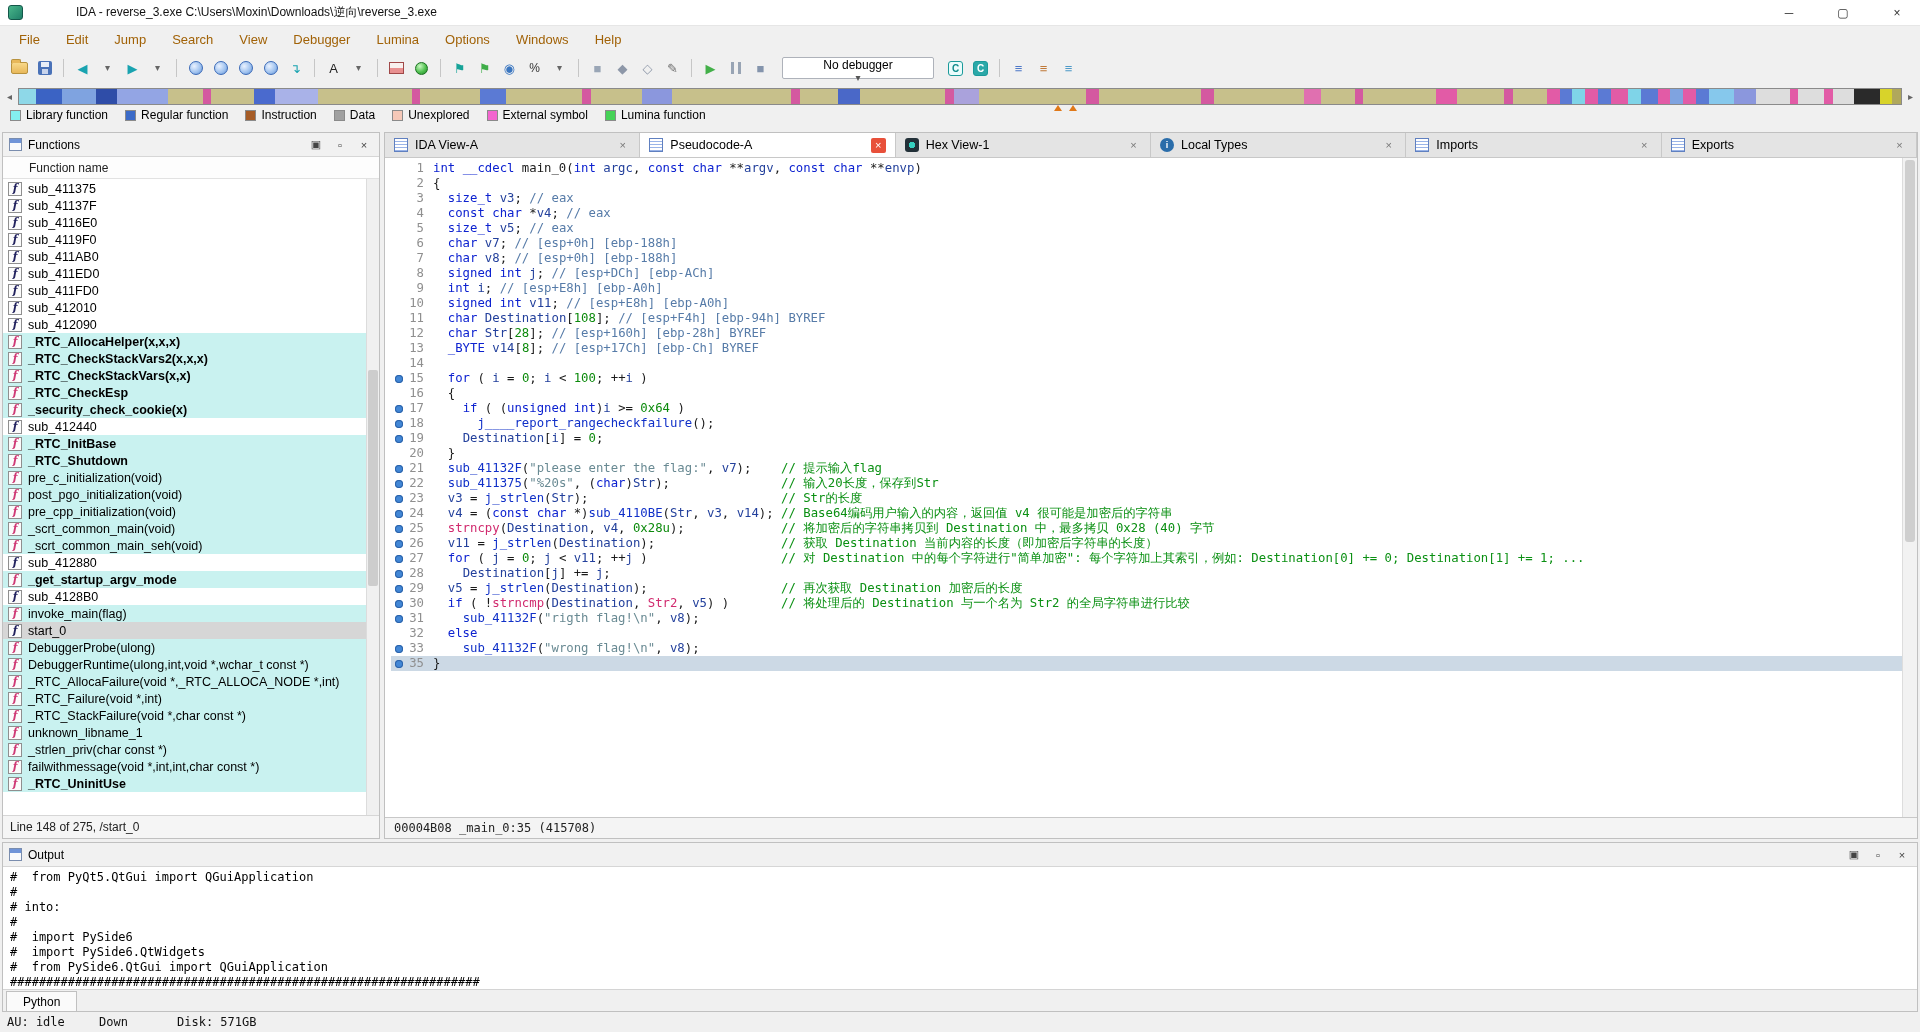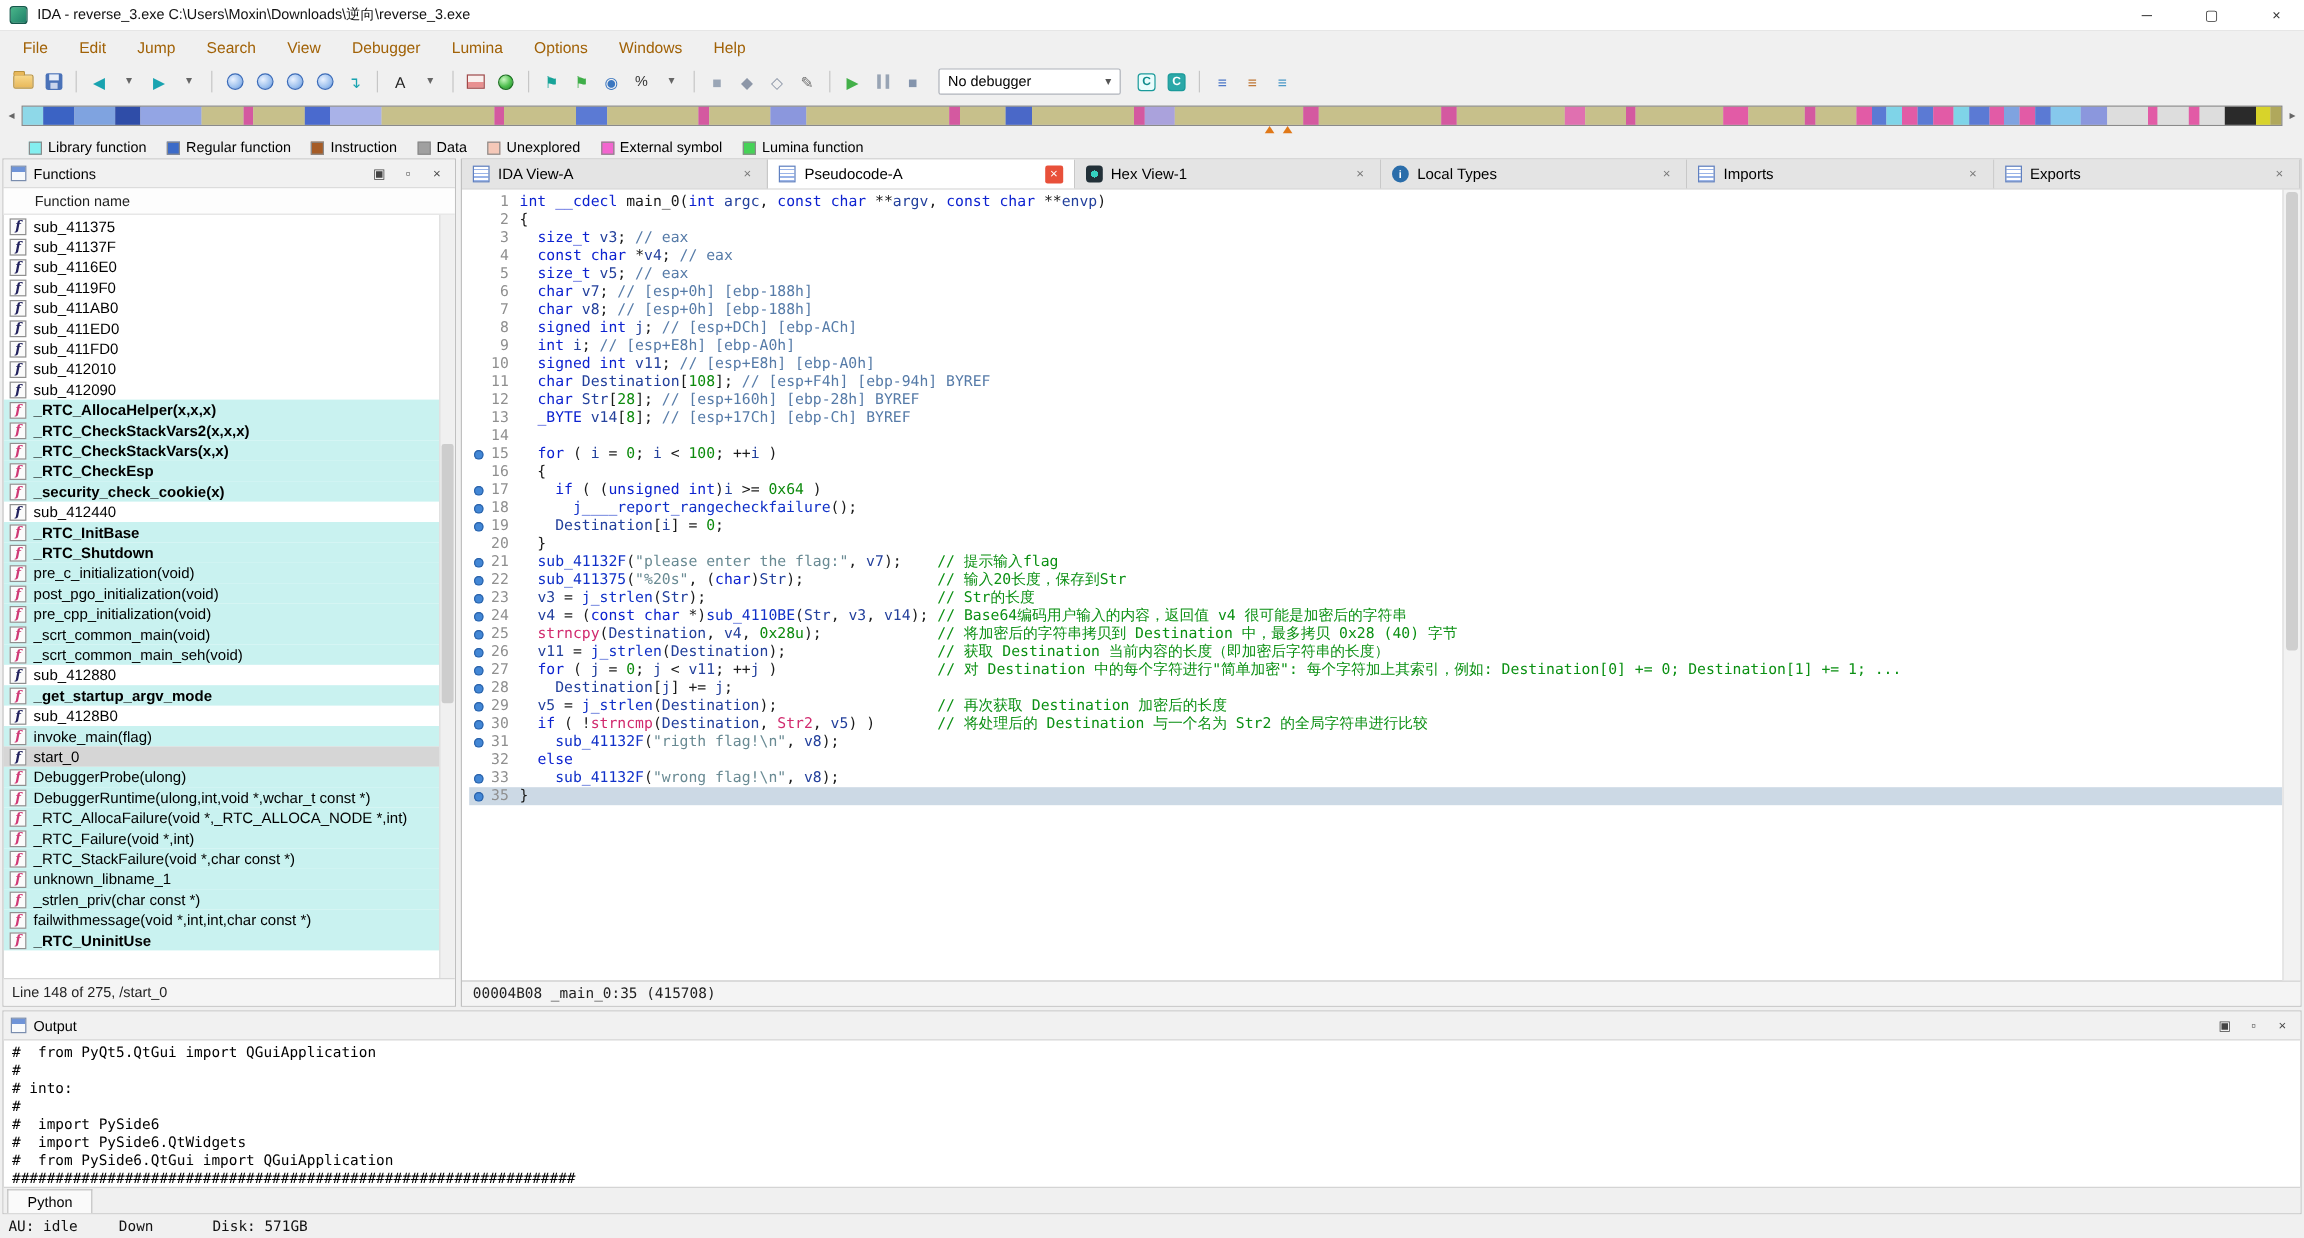--- a/index.html
+++ b/index.html
@@ -2,53 +2,53 @@
 <html><head>
 <meta charset="utf-8">
 <style>
   *{margin:0;padding:0;box-sizing:border-box;}
   html,body{width:1920px;height:1032px;overflow:hidden;}
   body{font-family:"Liberation Sans",sans-serif;font-size:13px;color:#000;background:#f0f0f0;}
   .app{display:flex;flex-direction:column;width:1920px;height:1032px;background:#f0f0f0;}
 
   .titlebar{height:26px;background:#ffffff;display:flex;align-items:center;padding-left:8px;gap:8px;flex:0 0 auto;border-bottom:1px solid #e6e6e6;}
   .app-icon{width:15px;height:15px;border-radius:3px;background:linear-gradient(135deg,#49b68a,#1f7f68);border:1px solid #14574a;flex:0 0 auto;}
-  .title-text{font-size:12px;color:#111;white-space:nowrap;}
+  .title-text{font-size:12px;color:#111;white-space:nowrap;margin-left:45px;}
   .titlebar-spacer{flex:1;}
   .win-btn{width:46px;height:26px;display:flex;align-items:center;justify-content:center;font-size:12px;color:#333;}
 
   .menubar{height:26px;display:flex;align-items:center;background:#f0f0f0;padding-left:6px;flex:0 0 auto;}
   .menu-item{padding:4px 13px;font-size:13px;color:#a16207;}
 
   .toolbar{height:32px;display:flex;align-items:center;padding:0 8px;gap:2px;flex:0 0 auto;background:#f0f0f0;}
   .tb-btn{min-width:23px;height:24px;display:flex;align-items:center;justify-content:center;border-radius:3px;}
   .tb-sep{width:1px;height:18px;background:#c6c6c6;margin:0 5px;flex:0 0 auto;}
   .tb-glyph{font-size:13px;line-height:1;}
-  .tb-combo{width:152px;height:22px;border:1px solid #aeb2ba;background:#fff;display:flex;align-items:center;padding:0 7px;margin:0 8px;font-size:12px;border-radius:2px;}
+  .tb-combo{width:152px;height:22px;border:1px solid #aeb2ba;background:#fff;display:flex;align-items:center;padding:0 7px;margin:0 8px;font-size:12px;border-radius:2px;flex-direction:column;}
   .combo-text{flex:1;}
   .combo-arrow{color:#555;font-size:10px;}
   .ic-folder{width:17px;height:12px;background:linear-gradient(#f8d889,#e8b85a);border:1px solid #b8923e;border-radius:2px;position:relative;}
   .ic-folder::before{content:"";position:absolute;top:-4px;left:-1px;width:8px;height:3px;background:#e8b85a;border:1px solid #b8923e;border-bottom:none;border-radius:2px 2px 0 0;}
   .ic-disk{width:14px;height:14px;background:#4a72b8;border-radius:2px;position:relative;}
   .ic-disk::before{content:"";position:absolute;top:1px;left:3px;right:3px;height:5px;background:#e8eef8;}
   .ic-disk::after{content:"";position:absolute;bottom:1px;left:4px;right:4px;height:5px;background:#c8d4ec;}
   .ic-globe{width:14px;height:14px;border-radius:50%;border:1px solid #3a6ab8;background:radial-gradient(circle at 35% 35%,#eaf2ff,#9cc0ee 60%,#5a88cc);}
   .ic-image{width:15px;height:12px;border:1px solid #a04848;background:linear-gradient(180deg,#f8f0ee 50%,#e89090 50%);}
   .ic-sphere{width:13px;height:13px;border-radius:50%;background:radial-gradient(circle at 35% 30%,#c8f8c0,#50c050 55%,#208828);border:1px solid #1a7020;}
   .ic-pause{width:10px;height:12px;border-left:3px solid #98a4b4;border-right:3px solid #98a4b4;}
   .ic-teal-badge{width:15px;height:15px;border:1px solid #1a9a9a;border-radius:3px;color:#0f8c8c;font-size:10px;font-weight:bold;display:flex;align-items:center;justify-content:center;background:#eafcfc;}
   .ic-teal-badge2{width:15px;height:15px;border:1px solid #1a9a9a;border-radius:3px;color:#ffffff;font-size:10px;font-weight:bold;display:flex;align-items:center;justify-content:center;background:#2ba8a8;}
 
   .navband-row{height:24px;display:flex;align-items:center;padding:0 3px;gap:2px;flex:0 0 auto;}
   .nav-arrow{width:13px;text-align:center;font-size:10px;color:#666;}
   .navband{flex:1;height:17px;display:flex;border:1px solid #8a8a8a;position:relative;background:#d8d8d8;overflow:visible;}
   .nav-seg{height:100%;}
   .nav-marker{position:absolute;top:16px;width:0;height:0;border-left:4px solid transparent;border-right:4px solid transparent;border-bottom:6px solid #e07818;}
 
-  .legend{height:22px;display:flex;align-items:flex-end;gap:17px;padding-left:24px;flex:0 0 auto;}
+  .legend{height:22px;display:flex;align-items:flex-start;gap:17px;padding-left:10px;flex:0 0 auto;}
   .legend-item{display:flex;align-items:center;gap:5px;font-size:12px;}
   .legend-swatch{width:11px;height:11px;border:1px solid #8a8a8a;}
 
   .main{flex:1;display:flex;min-height:0;padding:2px 2px 0 2px;gap:4px;}
   .functions-panel{width:378px;flex:0 0 auto;display:flex;flex-direction:column;border:1px solid #c0c0c0;background:#fff;min-height:0;}
   .panel-header{height:24px;background:#f1f1f1;display:flex;align-items:center;padding:0 6px;gap:6px;border-bottom:1px solid #d6d6d6;font-size:12px;flex:0 0 auto;}
   .ph-icon{width:13px;height:13px;border:1px solid #7a8dae;background:linear-gradient(#6f94d8 0 4px,#f8fafc 4px);flex:0 0 auto;}
   .panel-title{flex:1;}
   .panel-btn{width:18px;text-align:center;color:#444;font-size:11px;}
   .fn-colhead{height:22px;line-height:22px;padding-left:26px;font-size:12px;color:#222;border-bottom:1px solid #e2e2e2;background:#fdfdfd;flex:0 0 auto;}

